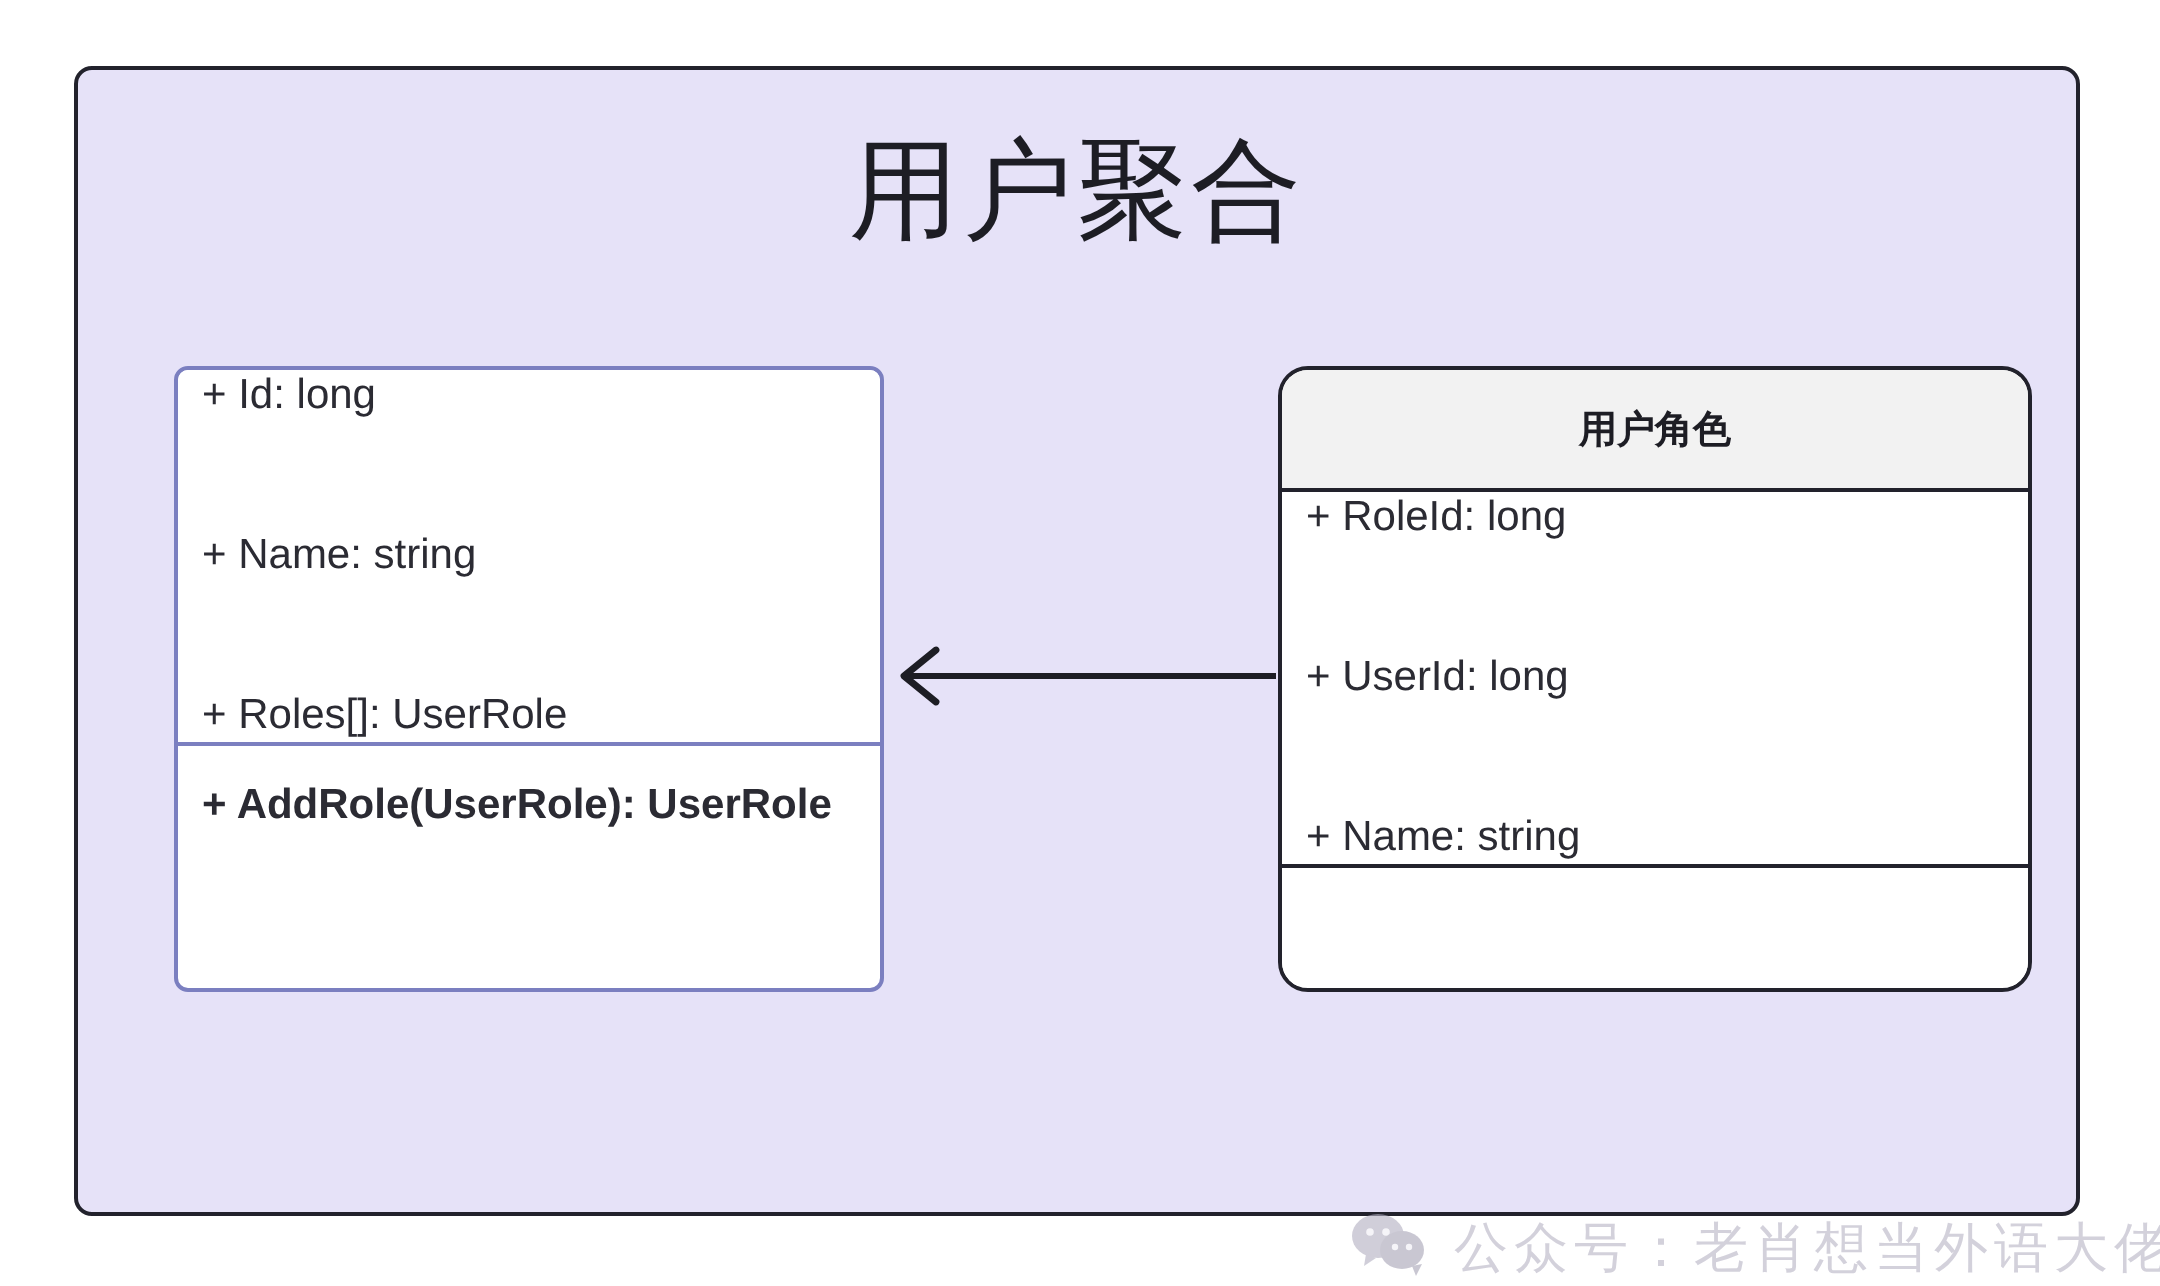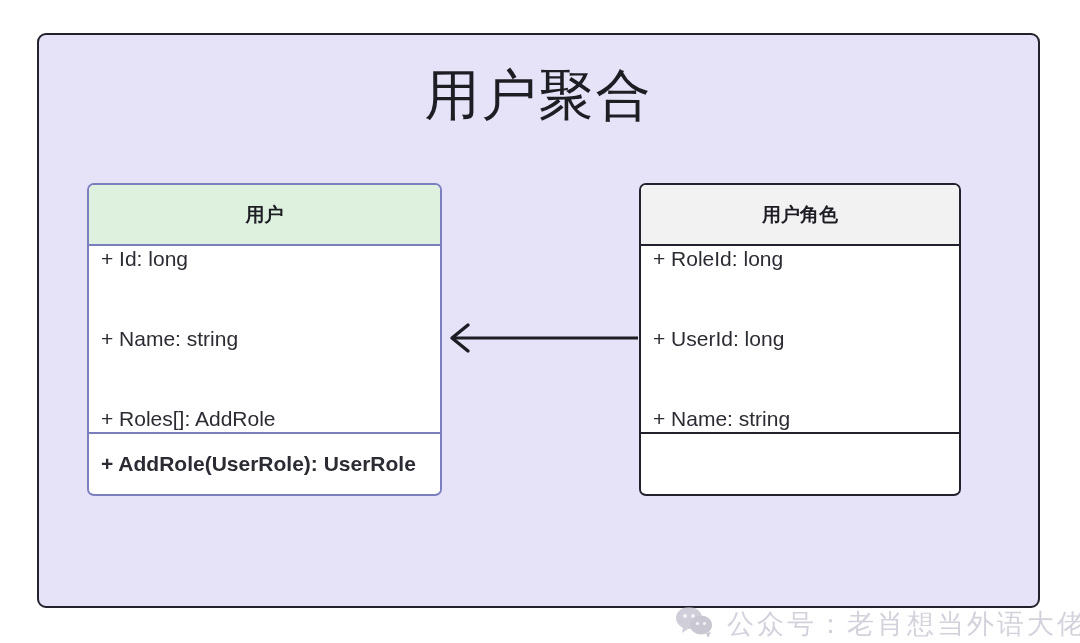--- a/index.html
+++ b/index.html
@@ -142,34 +142,33 @@
 <body>
 
 <div id="diagram-canvas">
 
   <div id="aggregate-container">
 
     <div id="aggregate-title">用户聚合</div>
 
     <div class="uml-class style-user" style="left: 48px; top: 148px; width: 355px; height: 313px;">
 
-      <div class="uml-header">用户</div>
 
       <div class="uml-compartment uml-attributes">
         <div class="uml-member">+ Id: long</div>
         <div class="uml-member">+ Name: string</div>
-        <div class="uml-member">+ Roles[]: AddRole</div>
+        <div class="uml-member">+ Roles[]: UserRole</div>
       </div>
 
       <div class="uml-compartment uml-methods">
         <div class="uml-member">+ AddRole(UserRole): UserRole</div>
       </div>
     </div>
 
-    <div class="uml-class style-userrole" style="left: 600px; top: 148px; width: 322px; height: 313px;">
+    <div class="uml-class style-userrole" style="left: 600px; top: 148px; width: 377px; height: 313px; border-radius: 15px;">
 
       <div class="uml-header">用户角色</div>
 
       <div class="uml-compartment uml-attributes">
         <div class="uml-member">+ RoleId: long</div>
         <div class="uml-member">+ UserId: long</div>
         <div class="uml-member">+ Name: string</div>
       </div>
 
       <div class="uml-compartment uml-methods">

